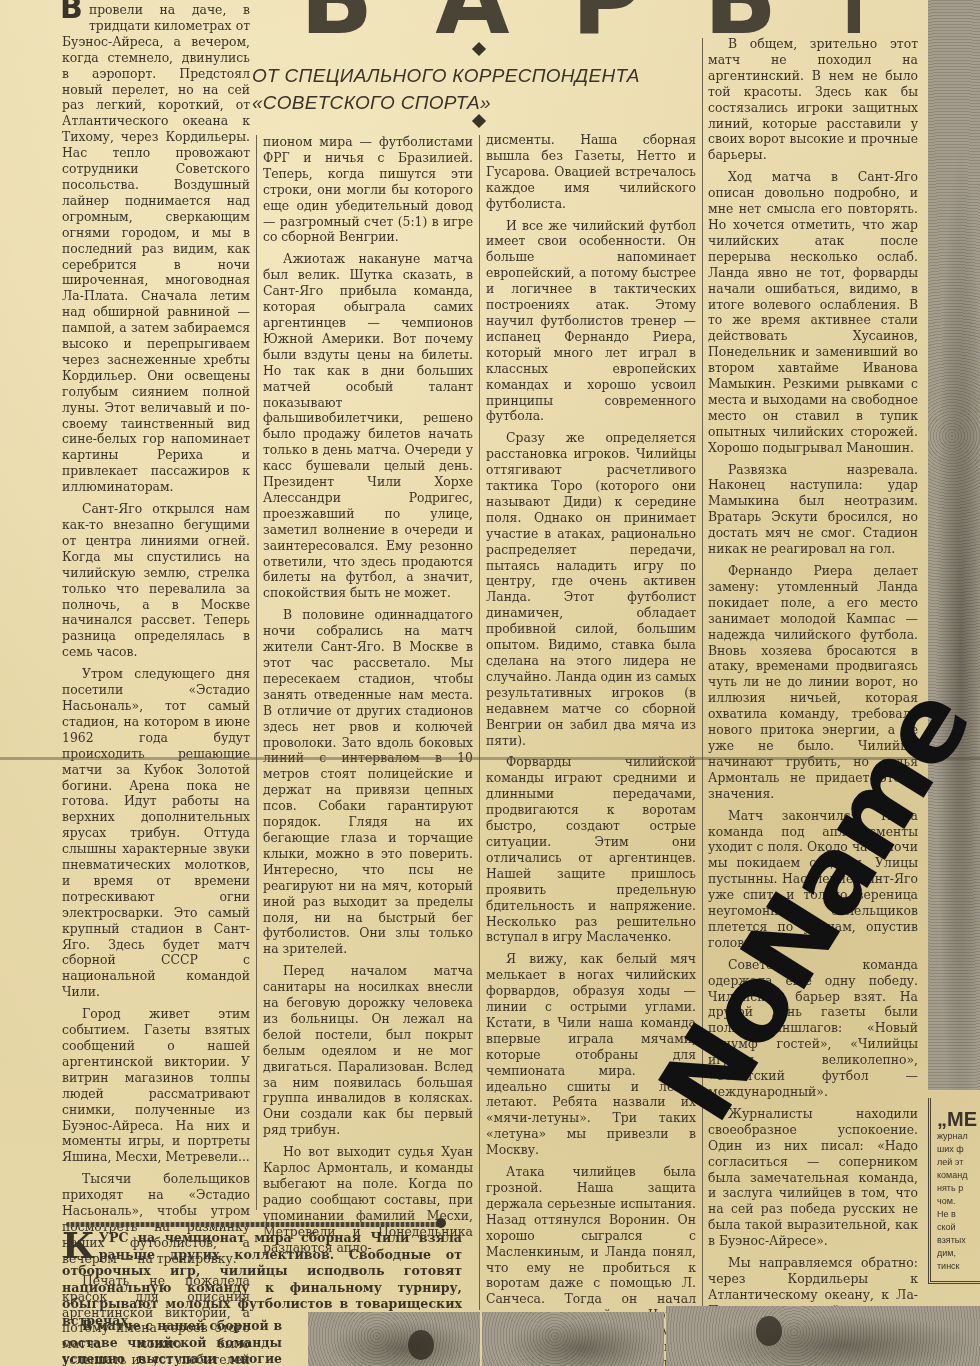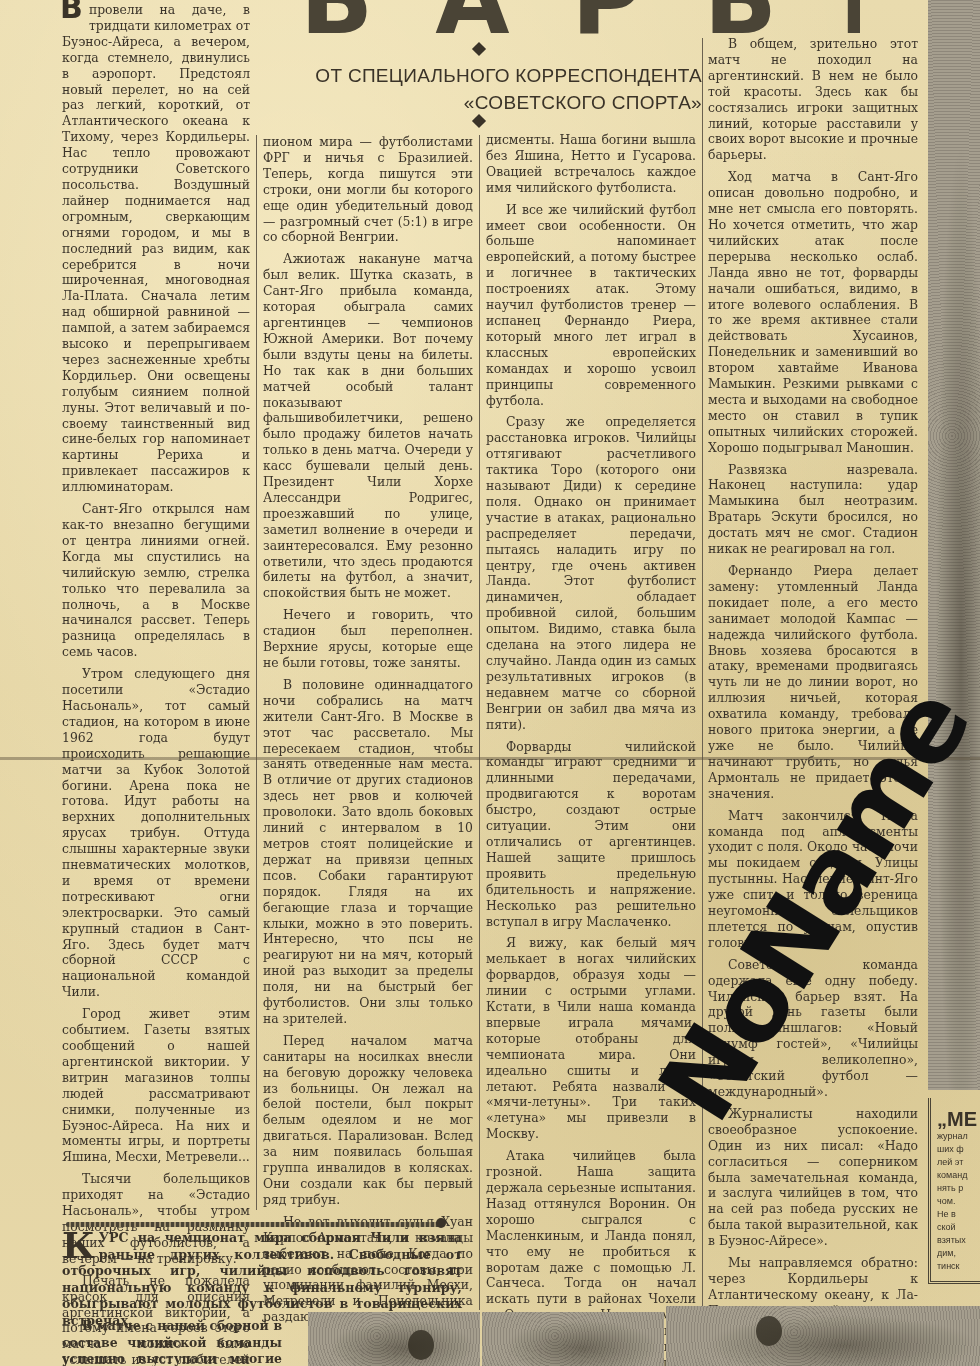--- a/index.html
+++ b/index.html
@@ -17,23 +17,23 @@
   .page { position: absolute; left: 0; top: 0; width: 980px; height: 1366px; }
 
   .masthead-word {
     position: absolute; left: 300px; top: -50px; width: 560px; height: 100px;
     font-family: "DejaVu Sans", sans-serif; font-weight: bold; font-size: 96px;
     letter-spacing: 62px; color: #4a4436; white-space: nowrap; overflow: hidden;
     line-height: 100px;
   }
   .diamond { position: absolute; width: 10px; height: 10px; background: #3a3328; transform: rotate(45deg); }
   .subhead {
-    position: absolute; left: 252px; top: 62px; width: 450px; text-align: right;
+    position: absolute; left: 252px; top: 62px; width: 450px; text-align: left;
     font-family: "Liberation Sans", sans-serif; font-size: 19px; line-height: 27px;
-    color: #3a3328; letter-spacing: 0.3px;
+    color: #3a3328; letter-spacing: 0.3px; font-style: italic;
   }
 
   .col {
     position: absolute; font-size: 12.4px; line-height: 15.9px; text-align: justify;
     color: #3b342a; hyphens: manual;
   }
   .col p { text-indent: 20px; margin-bottom: 6px; }
   .col p.noindent { text-indent: 0; }
   .dropcap-b {
     float: left; font-family: "DejaVu Sans", sans-serif; font-weight: bold;
@@ -107,29 +107,28 @@
     <p>Город живет этим событием. Газеты взятых сообщений о нашей аргентинской виктории. У витрин магазинов толпы людей рассматривают снимки, полученные из Буэнос-Айреса. На них и моменты игры, и портреты Яшина, Месхи, Метревели...</p>
     <p>Тысячи болельщиков приходят на «Эстадио Насьональ», чтобы утром посмотреть на разминку наших футболистов, а вечером — на тренировку.</p>
     <p>Печать не пожалела красок для описания аргентинской виктории, а потому имена героев этого матча можно было услышать из уст любителей футбола. Их узнавали на улице, в кинотеатре, а у гостиницы «Корреро» постоянно дежурили любопытные.</p>
 
   </div>
   <div class="rule-v" style="left:256px; top:135px; height:1075px;"></div>
 
   <div class="col" style="left:263px; top:134px; width:210px;">
     <p class="noindent">пионом мира — футболистами ФРГ и ничья с Бразилией. Теперь, когда пишутся эти строки, они могли бы которого еще один убедительный довод — разгромный счет (5:1) в игре со сборной Венгрии.</p>
     <p>Ажиотаж накануне матча был велик. Шутка сказать, в Сант-Яго прибыла команда, которая обыграла самих аргентинцев — чемпионов Южной Америки. Вот почему были вздуты цены на билеты. Но так как в дни больших матчей особый талант показывают фальшивобилетчики, решено было продажу билетов начать только в день матча. Очереди у касс бушевали целый день. Президент Чили Хорхе Алессандри Родригес, проезжавший по улице, заметил волнение в очереди и заинтересовался. Ему резонно ответили, что здесь продаются билеты на футбол, а значит, спокойствия быть не может.</p>
-    <p>Нечего и говорить, что стадион был переполнен. Верхние ярусы, которые еще не были готовы, тоже заняты.</p>
     <p>В половине одиннадцатого ночи собрались на матч жители Сант-Яго. В Москве в этот час рассветало. Мы пересекаем стадион, чтобы занять отведенные нам места. В отличие от других стадионов здесь нет рвов и колючей проволоки. Зато вдоль боковых линий с интервалом в 10 метров стоят полицейские и держат на привязи цепных псов. Собаки гарантируют порядок. Глядя на их бегающие глаза и торчащие клыки, можно в это поверить. Интересно, что псы не реагируют ни на мяч, который иной раз выходит за пределы поля, ни на быстрый бег футболистов. Они злы только на зрителей.</p>
     <p>Перед началом матча санитары на носилках внесли на беговую дорожку человека из больницы. Он лежал на белой постели, был покрыт белым одеялом и не мог двигаться. Парализован. Вслед за ним появилась большая группа инвалидов в колясках. Они создали как бы первый ряд трибун.</p>
     <p>Но вот выходит судья Хуан Карлос Армонталь, и команды выбегают на поле. Когда по радио сообщают составы, при упоминании фамилий Месхи, Метревели и Понедельника раздаются апло-</p>
   </div>
   <div class="rule-v" style="left:479px; top:135px; height:1175px;"></div>
 
   <div class="col" style="left:486px; top:132px; width:210px;">
-    <p class="noindent">дисменты. Наша богини вышла без Яшина, Нетто и Гусарова. Овацией встречалось каждое имя чилийского футболиста.</p>
+    <p class="noindent">дисменты. Наша сборная вышла без Газеты, Нетто и Гусарова. Овацией встречалось каждое имя чилийского футболиста.</p>
     <p>И все же чилийский футбол имеет свои особенности. Он больше напоминает европейский, а потому быстрее и логичнее в тактических построениях атак. Этому научил футболистов тренер — испанец Фернандо Риера, который много лет играл в классных европейских командах и хорошо усвоил принципы современного футбола.</p>
     <p>Сразу же определяется расстановка игроков. Чилийцы оттягивают расчетливого тактика Торо (которого они называют Диди) к середине поля. Однако он принимает участие в атаках, рационально распределяет передачи, пытаясь наладить игру по центру, где очень активен Ланда. Этот футболист динамичен, обладает пробивной силой, большим опытом. Видимо, ставка была сделана на этого лидера не случайно. Ланда один из самых результативных игроков (в недавнем матче со сборной Венгрии он забил два мяча из пяти).</p>
     <p>Форварды чилийской команды играют средними и длинными передачами, продвигаются к воротам быстро, создают острые ситуации. Этим они отличались от аргентинцев. Нашей защите пришлось проявить предельную бдительность и напряжение. Несколько раз решительно вступал в игру Маслаченко.</p>
     <p>Я вижу, как белый мяч мелькает в ногах чилийских форвардов, образуя ходы — линии с острыми углами. Кстати, в Чили наша команда впервые играла мячами, которые отобраны для чемпионата мира. Они идеально сшиты и легко летают. Ребята назвали их «мячи-летуны». Три таких «летуна» мы привезли в Москву.</p>
     <p>Атака чилийцев была грозной. Наша защита держала серьезные испытания. Назад оттянулся Воронин. Он хорошо сыгрался с Масленкиным, и Ланда понял, что ему не пробиться к воротам даже с помощью Л. Санчеса. Тогда он начал искать пути в районах Чохели и Островского. Но и там не нашел сочувствия. Крайние наши защитники отлично выбирали позицию и бегали не хуже чилийца.</p>
 
   </div>
   <div class="rule-v" style="left:702px; top:38px; height:1270px;"></div>
 
   <div class="col" style="left:708px; top:36px; width:210px;">

